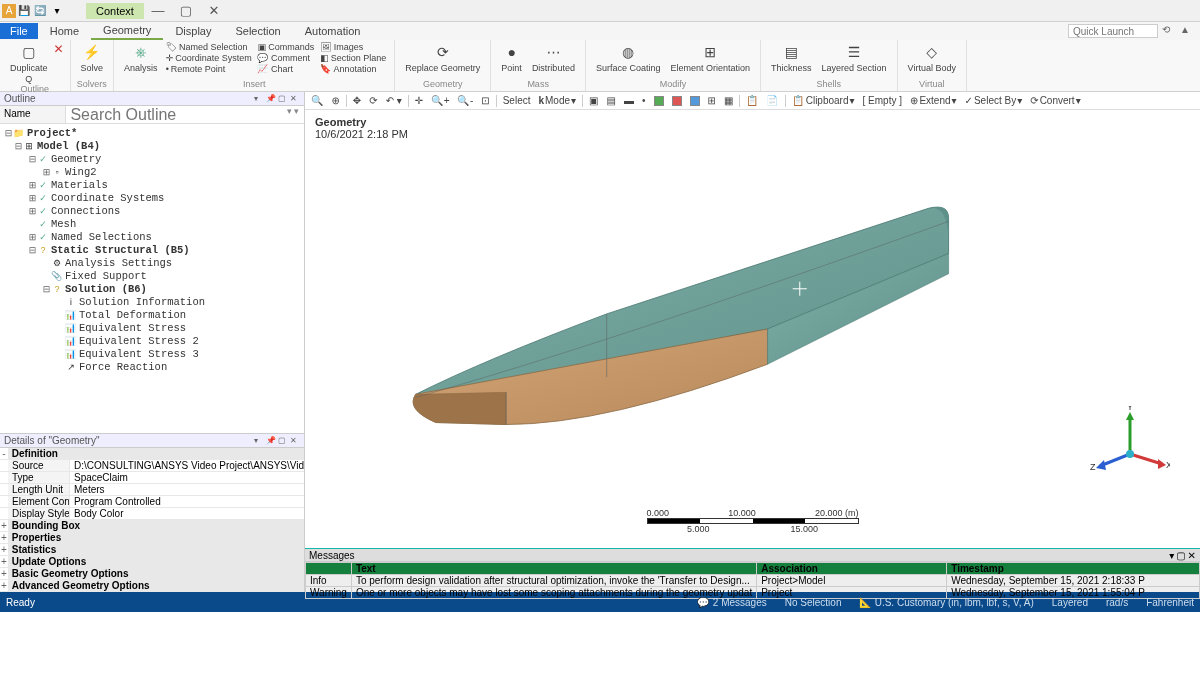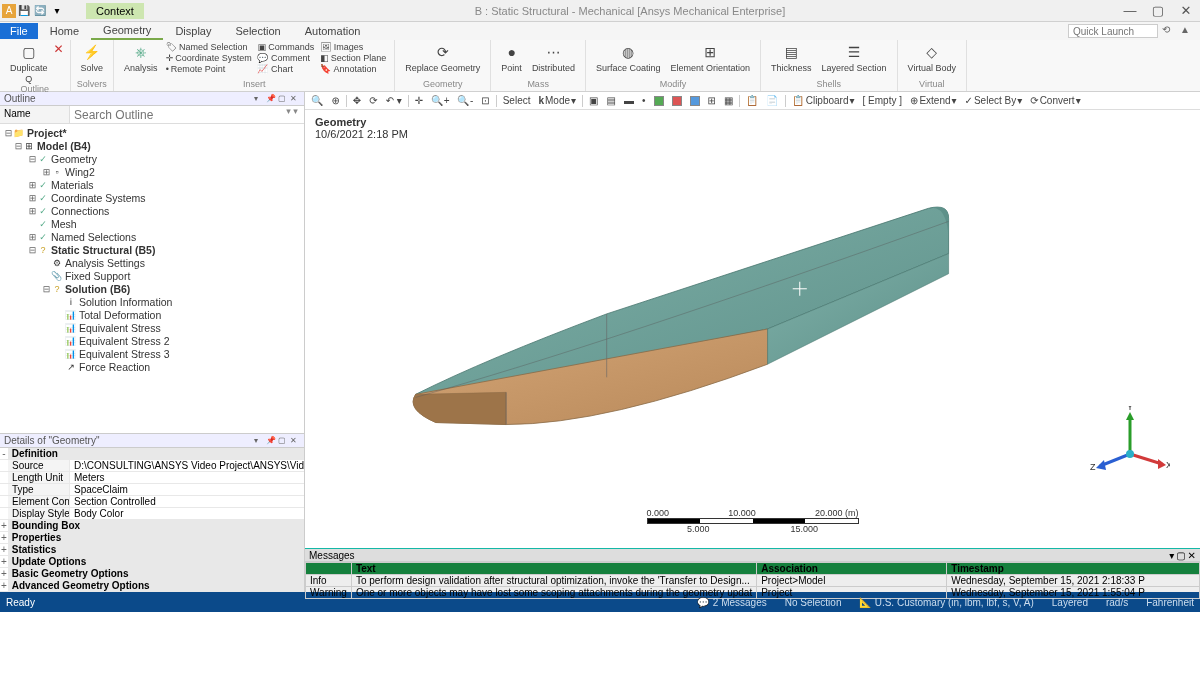--- a/index.html
+++ b/index.html
@@ -31,28 +31,28 @@
 .ribbon .col { display: flex; flex-direction: column; gap: 1px; }
 
 .content { display: flex; height: 500px; }
 
 .leftpanel { width: 305px; display: flex; flex-direction: column; border-right: 1px solid #ccc; }
 .pane-head { height: 14px; background: #eef; border-bottom: 1px solid #ccc; display: flex; align-items: center; padding: 0 4px; font-size: 10px; color: #555; }
 .pane-head .right { margin-left: auto; display: flex; gap: 2px; }
 .pane-head .right span { width: 10px; height: 10px; font-size: 8px; color: #666; cursor: pointer; }
 .filter { height: 18px; display: flex; border-bottom: 1px solid #ddd; }
 .filter .lbl { width: 70px; padding: 2px 4px; background: #f4f4f4; border-right: 1px solid #ddd; font-size: 10px; }
-.filter input { flex: 1; border: none; padding: 0 4px; font-size: 12px; color: #aaa; }
+.filter input { flex: 1; border: none; padding: 0 4px; font-size: 16px; color: #aaa; }
 .filter .dd { width: 24px; text-align: center; font-size: 9px; color: #888; }
 
 .tree { flex: 1; overflow: auto; padding: 2px 0; font-size: 10.5px; color: #333; }
 .tree .node { display: flex; align-items: center; height: 13px; white-space: nowrap; }
 .tree .exp { width: 9px; text-align: center; color: #666; font-size: 9px; cursor: pointer; }
 .tree .ico { width: 12px; text-align: center; font-size: 9px; }
-.tree .txt { padding-left: 2px; }
+.tree .txt { padding-left: 2px; font-family: Liberation Mono, monospace; }
 .tree .bold { font-weight: bold; }
 .tree .i0 { padding-left: 4px; }
 .tree .i1 { padding-left: 14px; }
 .tree .i2 { padding-left: 28px; }
 .tree .i3 { padding-left: 42px; }
 .tree .i4 { padding-left: 56px; }
 
 .details { border-top: 1px solid #ccc; }
 .detgrid { font-size: 10px; }
 .detgrid .row { display: flex; border-bottom: 1px solid #e8e8e8; height: 12px; align-items: center; }
@@ -96,21 +96,20 @@
 <body>
 
 <div class="titlebar">
   <div class="lefticons">
     <span style="background:#e7a43b;color:#fff;">A</span>
     <span>💾</span>
     <span>🔄</span>
     <span>▾</span>
   </div>
   <div class="context-tab">Context</div>
-  <div class="title">B : Static Structural - Mechanical [Ansys Mechanical Enterprise]</div>
   <div class="winbtns">
     <span>—</span>
     <span>▢</span>
     <span>✕</span>
   </div>
 </div>
 
 <div class="menubar">
   <div class="file">File</div>
   <div class="tab">Home</div>
@@ -387,32 +386,32 @@
             <div class="plus">-</div>
             <div class="key wide">Definition</div>
           </div>
         <div class="row">
             <div class="plus"></div>
             <div class="key">Source</div>
             <div class="val">D:\CONSULTING\ANSYS Video Project\ANSYS\Video_Project_Model_Unsol...</div>
           </div>
         <div class="row">
             <div class="plus"></div>
+            <div class="key">Type</div>
+            <div class="val">SpaceClaim</div>
+          </div>
+        <div class="row">
+            <div class="plus"></div>
             <div class="key">Length Unit</div>
             <div class="val">Meters</div>
           </div>
         <div class="row">
             <div class="plus"></div>
-            <div class="key">Type</div>
-            <div class="val">SpaceClaim</div>
-          </div>
-        <div class="row">
-            <div class="plus"></div>
             <div class="key">Element Control</div>
-            <div class="val">Section Controlled</div>
+            <div class="val">Program Controlled</div>
           </div>
         <div class="row">
             <div class="plus"></div>
             <div class="key">Display Style</div>
             <div class="val">Body Color</div>
           </div>
         <div class="row">
             <div class="plus">+</div>
             <div class="key wide">Bounding Box</div>
           </div>

